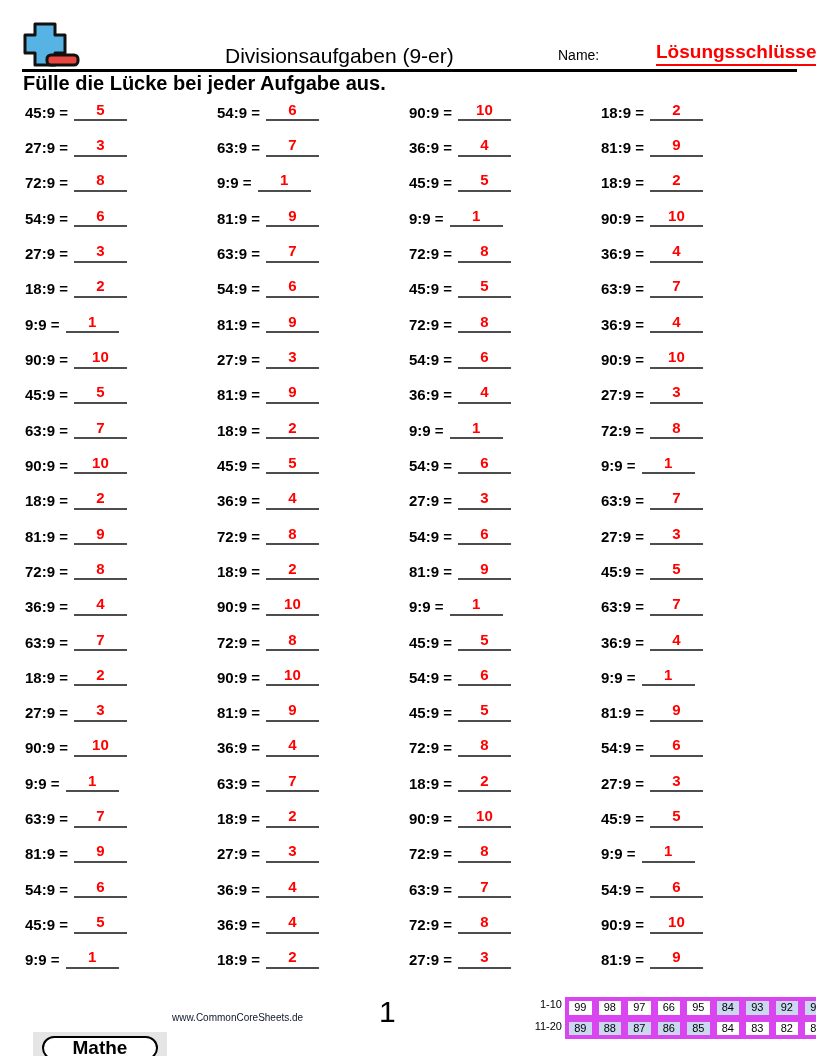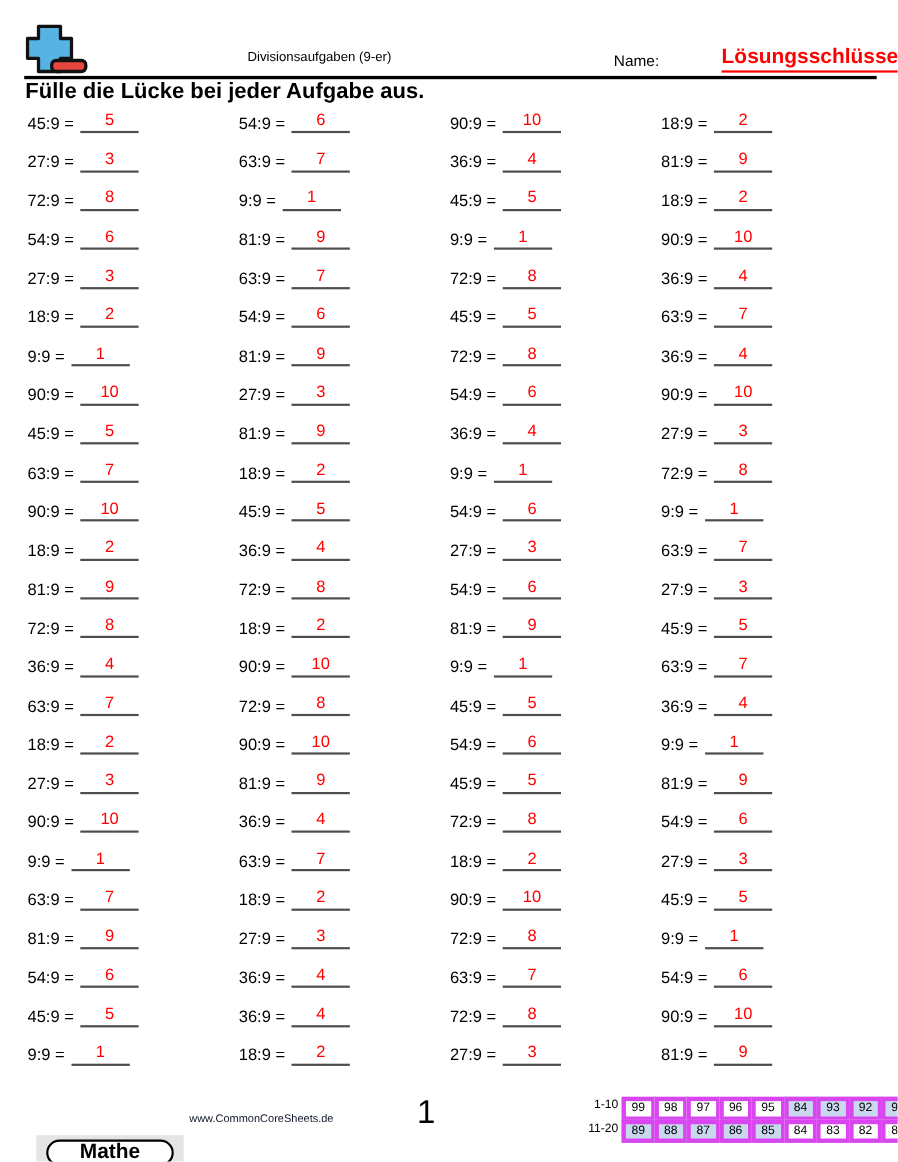--- a/index.html
+++ b/index.html
@@ -8,38 +8,39 @@
     background: #ffffff;
     font-family: "Liberation Sans", sans-serif;
     color: #111;
     position: relative;
     overflow: hidden;
   }
   .abs { position: absolute; }
 
   
   #logo { left: 23px; top: 16px; width: 90px; height: 54px; }
-  #title { left: 225px; top: 44px; font-size: 12px; color: #000; white-space: nowrap; }
+  #title { left: 225px; top: 44px; font-size: 21px; color: #000; white-space: nowrap; }
   #name-label { left: 558px; top: 47px; font-size: 14px; color: #000; }
   #answer-key {
     left: 620px; top: 41px;
     font-size: 19px; font-weight: bold; color: var(--answer-red, #ff0000);
     border-bottom: 2px solid var(--answer-red, #ff0000);
     padding-bottom: 1px; white-space: nowrap; margin-left: 36px;
   }
   #header-rule { left: 22px; top: 69px; width: 775px; height: 3px; background: #000; }
   #instruction { left: 23px; top: 72px; font-size: 20px; font-weight: bold; color: #000; white-space: nowrap; }
 
   
   #problem-grid {
     left: 25px; top: 94px;
     display: grid;
     grid-template-columns: repeat(4, 192px);
     grid-template-rows: repeat(25, 35.32px);
     grid-auto-flow: column;
+    font-weight: bold;
   }
   .problem {
     display: flex;
     align-items: flex-end;
     padding-bottom: 8px;
     font-size: 15px;
     line-height: 1.1;
   }
   .problem .q { color: #000; white-space: pre; }
   .problem .blank {
@@ -502,21 +503,21 @@
   </div>
 </div>
 <div id="website" class="abs">www.CommonCoreSheets.de</div>
 <div id="page-number" class="abs">1</div>
 <div id="score-table" class="abs">
     <div class="score-row">
       <div class="score-label">1-10</div>
       <div class="score-cell">99</div>
       <div class="score-cell">98</div>
       <div class="score-cell">97</div>
-      <div class="score-cell">96</div>
+      <div class="score-cell">66</div>
       <div class="score-cell">95</div>
       <div class="score-cell hl">84</div>
       <div class="score-cell hl">93</div>
       <div class="score-cell hl">92</div>
       <div class="score-cell hl">91</div>
       <div class="score-cell hl">90</div>
     </div>
     <div class="score-row">
       <div class="score-label">11-20</div>
       <div class="score-cell hl">89</div>

